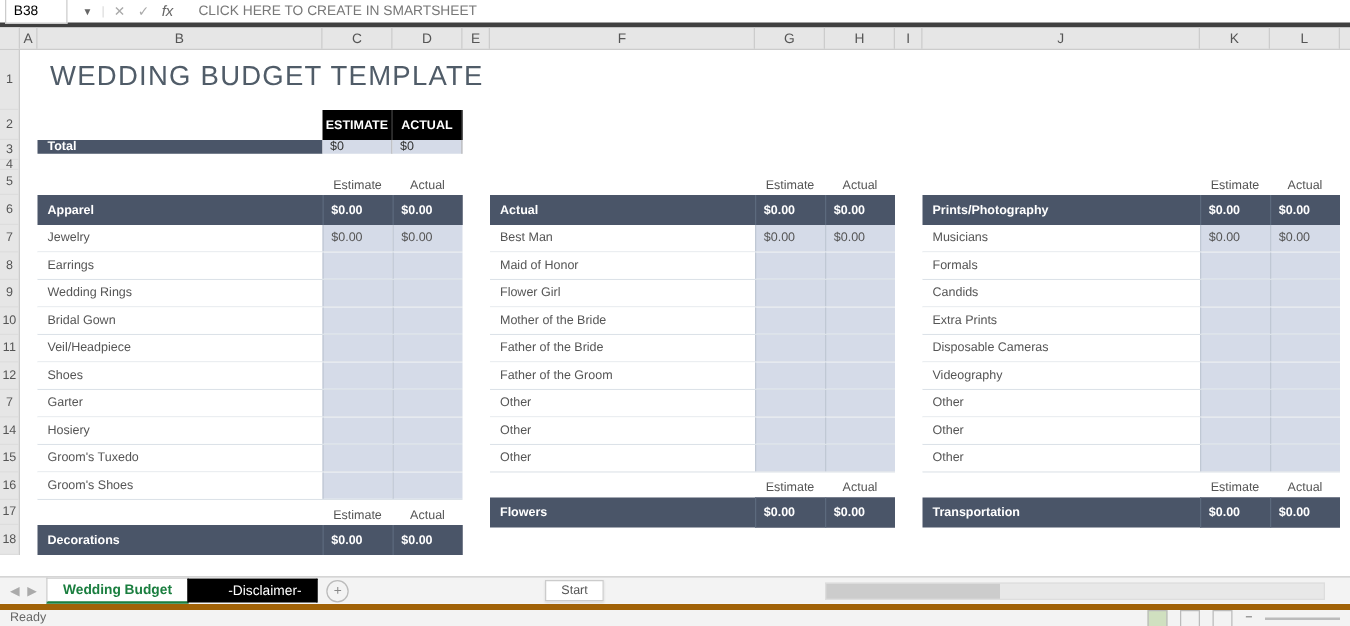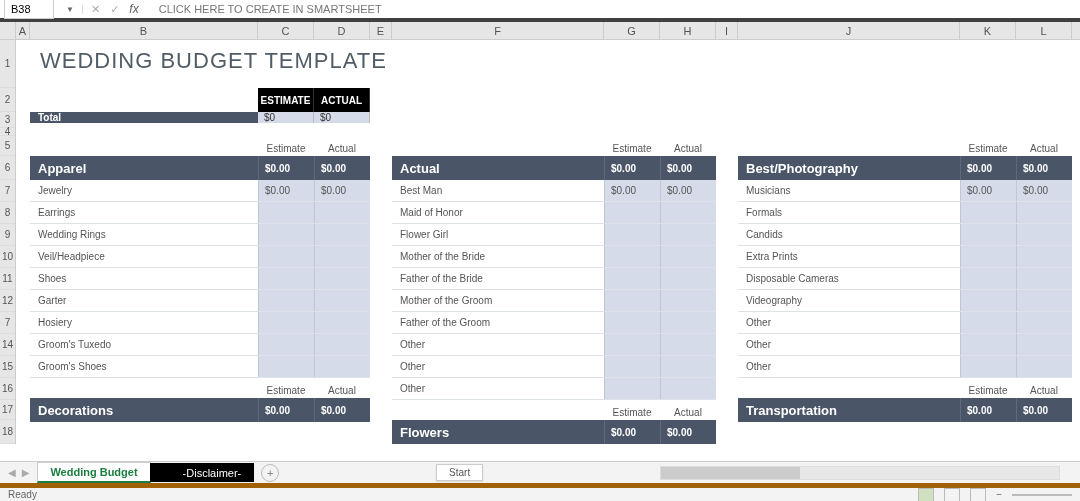--- a/index.html
+++ b/index.html
@@ -42,21 +42,21 @@
 
 .tiny-gap { height: 8px; }
 .midrow { display: flex; height: 20px; align-items: flex-end; }
 .lbl-est, .lbl-act { width: 56px; text-align: center; font-size: 10px; color: #555; padding-bottom: 2px; }
 
 .sections { display: flex; gap: 22px; padding-left: 14px; }
 .section { }
 .sec1 { width: 340px; } .sec2 { width: 324px; } .sec3 { width: 334px; }
 
 .sec-header { display: flex; height: 24px; background: #4a5568; color: #fff; }
-.sec-title { flex: 1; padding: 0 8px; display: flex; align-items: center; font-size: 13px; font-weight: 600; }
+.sec-title { flex: 1; padding: 0 8px; display: flex; align-items: center; font-size: 10px; font-weight: 600; }
 .sec-val { width: 56px; background: #4a5568; display: flex; align-items: center; padding: 0 6px; font-size: 10px; font-weight: 600; border-left: 1px solid #5c6a7d; }
 
 .item-row { display: flex; height: 22px; background: #fff; border-bottom: 1px solid #dce2e8; }
 .item-label { flex: 1; padding: 0 8px; display: flex; align-items: center; font-size: 10px; color: #555; background: #fff; }
 .item-est, .item-act { width: 56px; background: #d5dbe8; display: flex; align-items: center; padding: 0 6px; font-size: 10px; color: #555; border-left: 1px solid #c0c8d4; }
 
 .mid-label-row { display: flex; height: 20px; align-items: flex-end; }
 .mid-lbl-spacer { flex: 1; }
 
 .tab-strip { position: fixed; bottom: 18px; left: 0; right: 0; height: 22px; background: #f3f3f3; border-top: 1px solid #ccc; display: flex; align-items: center; }
@@ -176,20 +176,25 @@
       <div class="item-label">Earrings</div>
       <div class="item-est"></div>
       <div class="item-act"></div>
     </div>
           <div class="item-row">
       <div class="item-label">Wedding Rings</div>
       <div class="item-est"></div>
       <div class="item-act"></div>
     </div>
           <div class="item-row">
+      <div class="item-label">Bridal Gown</div>
+      <div class="item-est"></div>
+      <div class="item-act"></div>
+    </div>
+          <div class="item-row">
       <div class="item-label">Veil/Headpiece</div>
       <div class="item-est"></div>
       <div class="item-act"></div>
     </div>
           <div class="item-row">
       <div class="item-label">Shoes</div>
       <div class="item-est"></div>
       <div class="item-act"></div>
     </div>
           <div class="item-row">
@@ -248,25 +253,20 @@
       <div class="item-label">Mother of the Bride</div>
       <div class="item-est"></div>
       <div class="item-act"></div>
     </div>
           <div class="item-row">
       <div class="item-label">Father of the Bride</div>
       <div class="item-est"></div>
       <div class="item-act"></div>
     </div>
           <div class="item-row">
-      <div class="item-label">Mother of the Groom</div>
-      <div class="item-est"></div>
-      <div class="item-act"></div>
-    </div>
-          <div class="item-row">
       <div class="item-label">Father of the Groom</div>
       <div class="item-est"></div>
       <div class="item-act"></div>
     </div>
           <div class="item-row">
       <div class="item-label">Other</div>
       <div class="item-est"></div>
       <div class="item-act"></div>
     </div>
           <div class="item-row">
@@ -285,21 +285,21 @@
     <div class="lbl-act">Actual</div>
   </div>
           <div class="sec-header">
     <div class="sec-title">Flowers</div>
     <div class="sec-val">$0.00</div>
     <div class="sec-val">$0.00</div>
   </div>
         </div>
       <div class="section sec3" id="sec3">
           <div class="sec-header">
-    <div class="sec-title">Best/Photography</div>
+    <div class="sec-title">Prints/Photography</div>
     <div class="sec-val">$0.00</div>
     <div class="sec-val">$0.00</div>
   </div>
           <div class="item-row">
       <div class="item-label">Musicians</div>
       <div class="item-est">$0.00</div>
       <div class="item-act">$0.00</div>
     </div>
           <div class="item-row">
       <div class="item-label">Formals</div>

